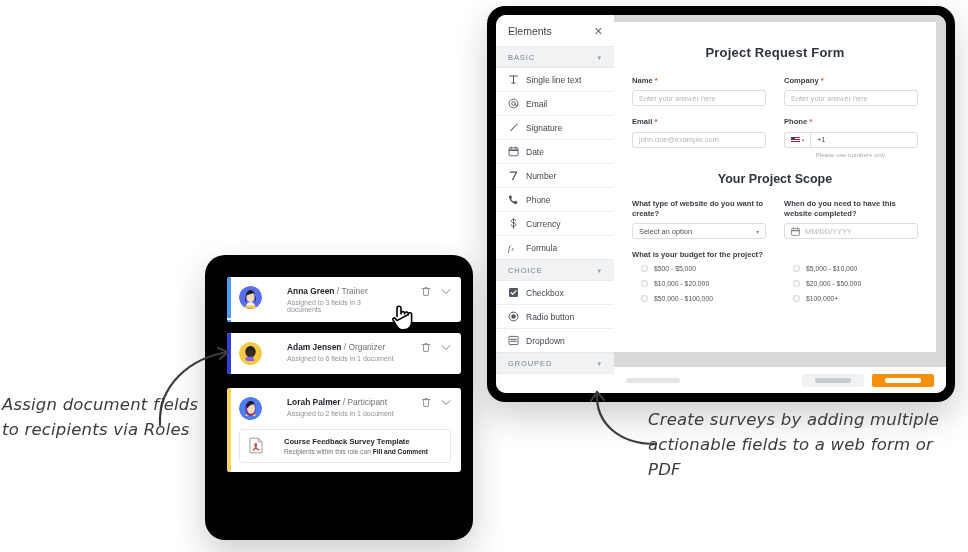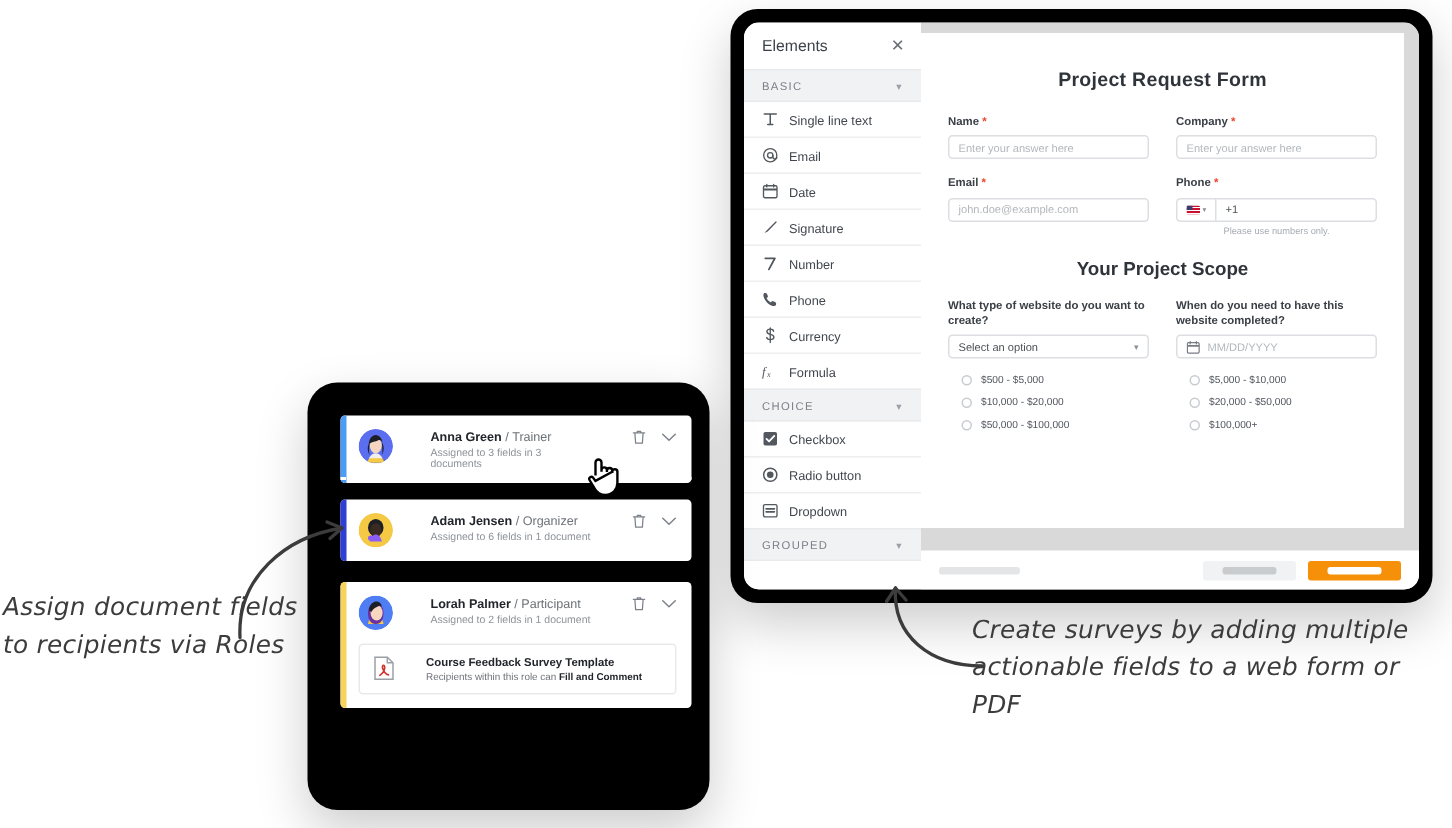--- a/index.html
+++ b/index.html
@@ -225,34 +225,34 @@
                   <circle cx="5.5" cy="5.5" r="4.4" stroke="#53585f" stroke-width="0.9" fill="none"></circle>
                   <circle cx="5.5" cy="5.5" r="1.8" stroke="#53585f" stroke-width="0.9" fill="none"></circle>
                   <path d="M7.3 5.5v1.2a1.3 1.3 0 0 0 2.6 0" stroke="#53585f" stroke-width="0.9" fill="none"></path>
                 </svg>
               </span>
             <span>Email</span>
           </div>
           <div class="el-item">
             <span class="el-ico">
                 <svg width="11" height="11" viewBox="0 0 11 11">
+                  <path d="M9.4 1.3 3.2 7.5 1.6 9.4l2.2-1.1 6-6.2z" fill="#53585f"></path>
+                </svg>
+              </span>
+            <span>Signature</span>
+          </div>
+          <div class="el-item">
+            <span class="el-ico">
+                <svg width="11" height="11" viewBox="0 0 11 11">
                   <rect x="1" y="1.8" width="9" height="8" rx="1" stroke="#53585f" stroke-width="0.9" fill="none"></rect>
                   <path d="M1 4.3h9" stroke="#53585f" stroke-width="1.4"></path>
                   <path d="M3.2 1v1.6M7.8 1v1.6" stroke="#53585f" stroke-width="0.9" stroke-linecap="round"></path>
                 </svg>
               </span>
             <span>Date</span>
-          </div>
-          <div class="el-item">
-            <span class="el-ico">
-                <svg width="11" height="11" viewBox="0 0 11 11">
-                  <path d="M9.4 1.3 3.2 7.5 1.6 9.4l2.2-1.1 6-6.2z" fill="#53585f"></path>
-                </svg>
-              </span>
-            <span>Signature</span>
           </div>
           <div class="el-item">
             <span class="el-ico">
                 <svg width="11" height="11" viewBox="0 0 11 11">
                   <path d="M2.2 2.2h6.4L4.6 9.6" stroke="#53585f" stroke-width="1.2" fill="none" stroke-linecap="round" stroke-linejoin="round"></path>
                 </svg>
               </span>
             <span>Number</span>
           </div>
           <div class="el-item">
@@ -391,20 +391,21 @@
                       <rect x="0.7" y="1.8" width="9.6" height="8.4" rx="1" stroke="#777c83" stroke-width="1" fill="none"></rect>
                       <path d="M0.7 4.4h9.6" stroke="#777c83" stroke-width="1.5"></path>
                       <path d="M3 1v1.8M8 1v1.8" stroke="#777c83" stroke-width="1" stroke-linecap="round"></path>
                     </svg>
                   </span>
                 <span>MM/DD/YYYY</span>
               </div>
             </div>
           </div>
 
+          <div class="flabel" style="margin-top:4px">What is your budget for the project?</div>
           <div class="radios">
             <div class="radio-col">
               <div class="radio-row">
                 <span class="radio-dot"></span>
                 <span class="radio-lbl">$500 - $5,000</span>
               </div>
               <div class="radio-row">
                 <span class="radio-dot"></span>
                 <span class="radio-lbl">$10,000 - $20,000</span>
               </div>

